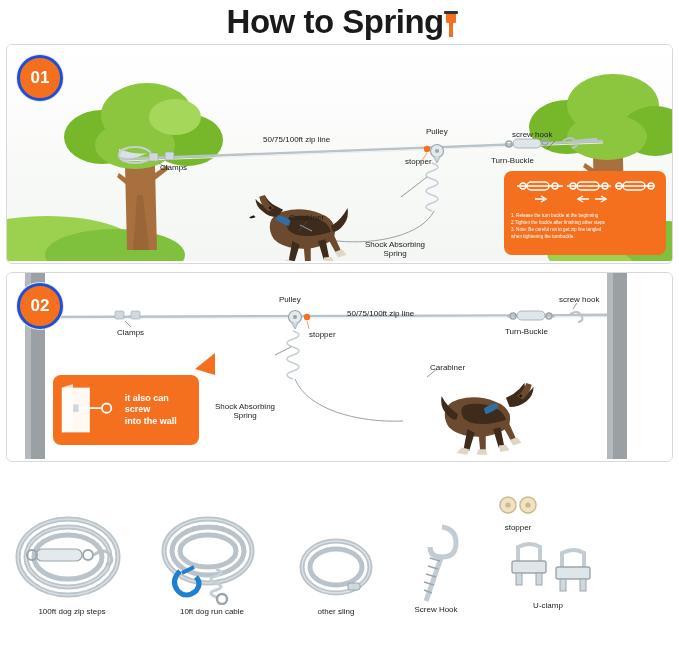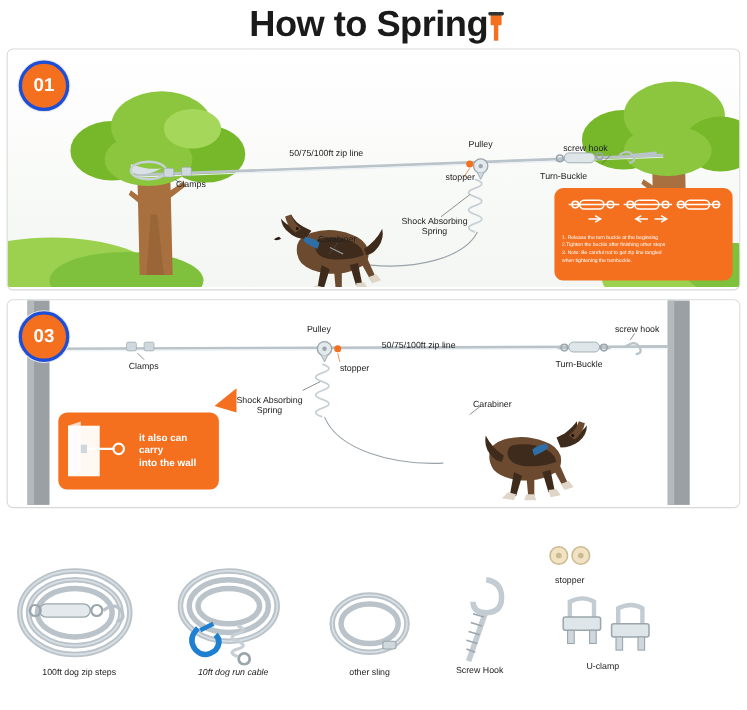--- a/index.html
+++ b/index.html
@@ -11,21 +11,21 @@
 
   .panel{position:relative;margin:0 6px 8px 6px;border:1px solid #d8d8d8;border-radius:6px;overflow:hidden;background:#fff;}
   .panel-1{height:218px;}
   .panel-2{height:188px;}
 
   .badge{position:absolute;left:10px;top:10px;width:40px;height:40px;border-radius:50%;background:#f4701f;color:#fff;
          display:flex;align-items:center;justify-content:center;font-size:17px;font-weight:bold;border:3px solid #1d4ed8;
          box-shadow:0 0 0 1px #e5e5e5;z-index:20;}
 
   .lbl{position:absolute;font-size:8px;color:#222;white-space:nowrap;line-height:1.15;z-index:15;}
-  .lbl.c{text-align:center;}
+  .lbl.c{text-align:center;margin-top:43px;}
 
   .callout{position:absolute;background:#f4701f;border-radius:8px;color:#fff;z-index:18;}
   .callout-1{right:6px;bottom:8px;width:162px;height:84px;padding:6px 7px;box-sizing:border-box;}
   .callout-1 .txt{font-size:4.6px;line-height:1.5;margin-top:2px;}
   .callout-2{left:46px;bottom:16px;width:146px;height:70px;padding:7px;box-sizing:border-box;display:flex;align-items:center;gap:7px;}
   .callout-2 .txt{font-size:9px;font-weight:bold;line-height:1.25;}
 
   .parts{position:absolute;left:0;bottom:0;width:679px;height:140px;}
   .part{position:absolute;text-align:center;}
   .part .cap{font-size:8px;color:#222;margin-top:2px;}
@@ -258,41 +258,41 @@
       <path d="M80 68 l2 7 l10 -2 l-4 -6 z" fill="#e0d6c8"></path>
       <path d="M92 62 l4 6 l9 -3 l-5 -6 z" fill="#e0d6c8"></path>
     </g>
 
     <line x1="268" y1="82" x2="284" y2="74" stroke="#555" stroke-width=".6"></line>
     <line x1="430" y1="96" x2="420" y2="104" stroke="#555" stroke-width=".6"></line>
 
     <path d="M188 96 l20 -16 l0 22 z" fill="#f4701f"></path>
   </svg>
 
-  <div class="badge">03</div>
+  <div class="badge">02</div>
 
   <div class="lbl" style="left:272px;top:22px;">Pulley</div>
   <div class="lbl" style="left:340px;top:36px;">50/75/100ft zip line</div>
   <div class="lbl" style="left:552px;top:22px;">screw hook</div>
   <div class="lbl" style="left:498px;top:54px;">Turn-Buckle</div>
   <div class="lbl" style="left:302px;top:57px;">stopper</div>
   <div class="lbl" style="left:110px;top:55px;">Clamps</div>
   <div class="lbl" style="left:423px;top:90px;">Carabiner</div>
   <div class="lbl c" style="left:208px;top:86px;white-space:pre;">Shock Absorbing
 Spring</div>
 
   <div class="callout callout-2">
     <svg width="62" height="56" viewBox="0 0 62 56">
       <rect x="2" y="4" width="30" height="48" fill="#ffffff" opacity=".95"></rect>
       <path d="M2 4 L14 0 L14 48 L2 52 Z" fill="#ffffff" opacity=".75"></path>
       <rect x="14" y="22" width="6" height="8" fill="#cfd8dd"></rect>
       <line x1="20" y1="26" x2="46" y2="26" stroke="#ffffff" stroke-width="2"></line>
       <circle cx="50" cy="26" r="5" fill="none" stroke="#ffffff" stroke-width="2"></circle>
     </svg>
-    <div class="txt" style="white-space:pre-line">it also can carry
+    <div class="txt" style="white-space:pre-line">it also can screw
 into the wall</div>
   </div>
 </div>
 
 <div class="parts">
 
   <div class="part" style="left:8px;top:4px;width:128px;">
     <svg width="128" height="96" viewBox="0 0 128 96">
       <g fill="none" stroke="#b9c3c9" stroke-width="5">
         <ellipse cx="60" cy="48" rx="50" ry="38"></ellipse>
@@ -304,21 +304,21 @@
         <ellipse cx="60" cy="48" rx="42" ry="30"></ellipse>
       </g>
       <rect x="28" y="40" width="46" height="12" rx="6" fill="#e3e9ed" stroke="#9aa6ac" stroke-width="1.2"></rect>
       <circle cx="24" cy="46" r="5" fill="none" stroke="#9aa6ac" stroke-width="2"></circle>
       <circle cx="80" cy="46" r="5" fill="none" stroke="#9aa6ac" stroke-width="2"></circle>
       <path d="M86 46 q10 -8 16 0 q5 8 -4 10" fill="none" stroke="#b9c3c9" stroke-width="3"></path>
     </svg>
     <div class="cap">100ft dog zip steps</div>
   </div>
 
-  <div class="part" style="left:150px;top:6px;width:124px;font-style:italic;">
+  <div class="part" style="left:150px;top:6px;width:124px;">
     <svg width="124" height="94" viewBox="0 0 124 94">
       <g fill="none" stroke="#b9c3c9" stroke-width="5">
         <ellipse cx="58" cy="40" rx="44" ry="32"></ellipse>
         <ellipse cx="58" cy="40" rx="36" ry="24"></ellipse>
         <ellipse cx="58" cy="40" rx="28" ry="16"></ellipse>
       </g>
       <g stroke="#d8dfe3" stroke-width="1.6" fill="none">
         <ellipse cx="58" cy="40" rx="44" ry="32"></ellipse>
       </g>
       <g>

